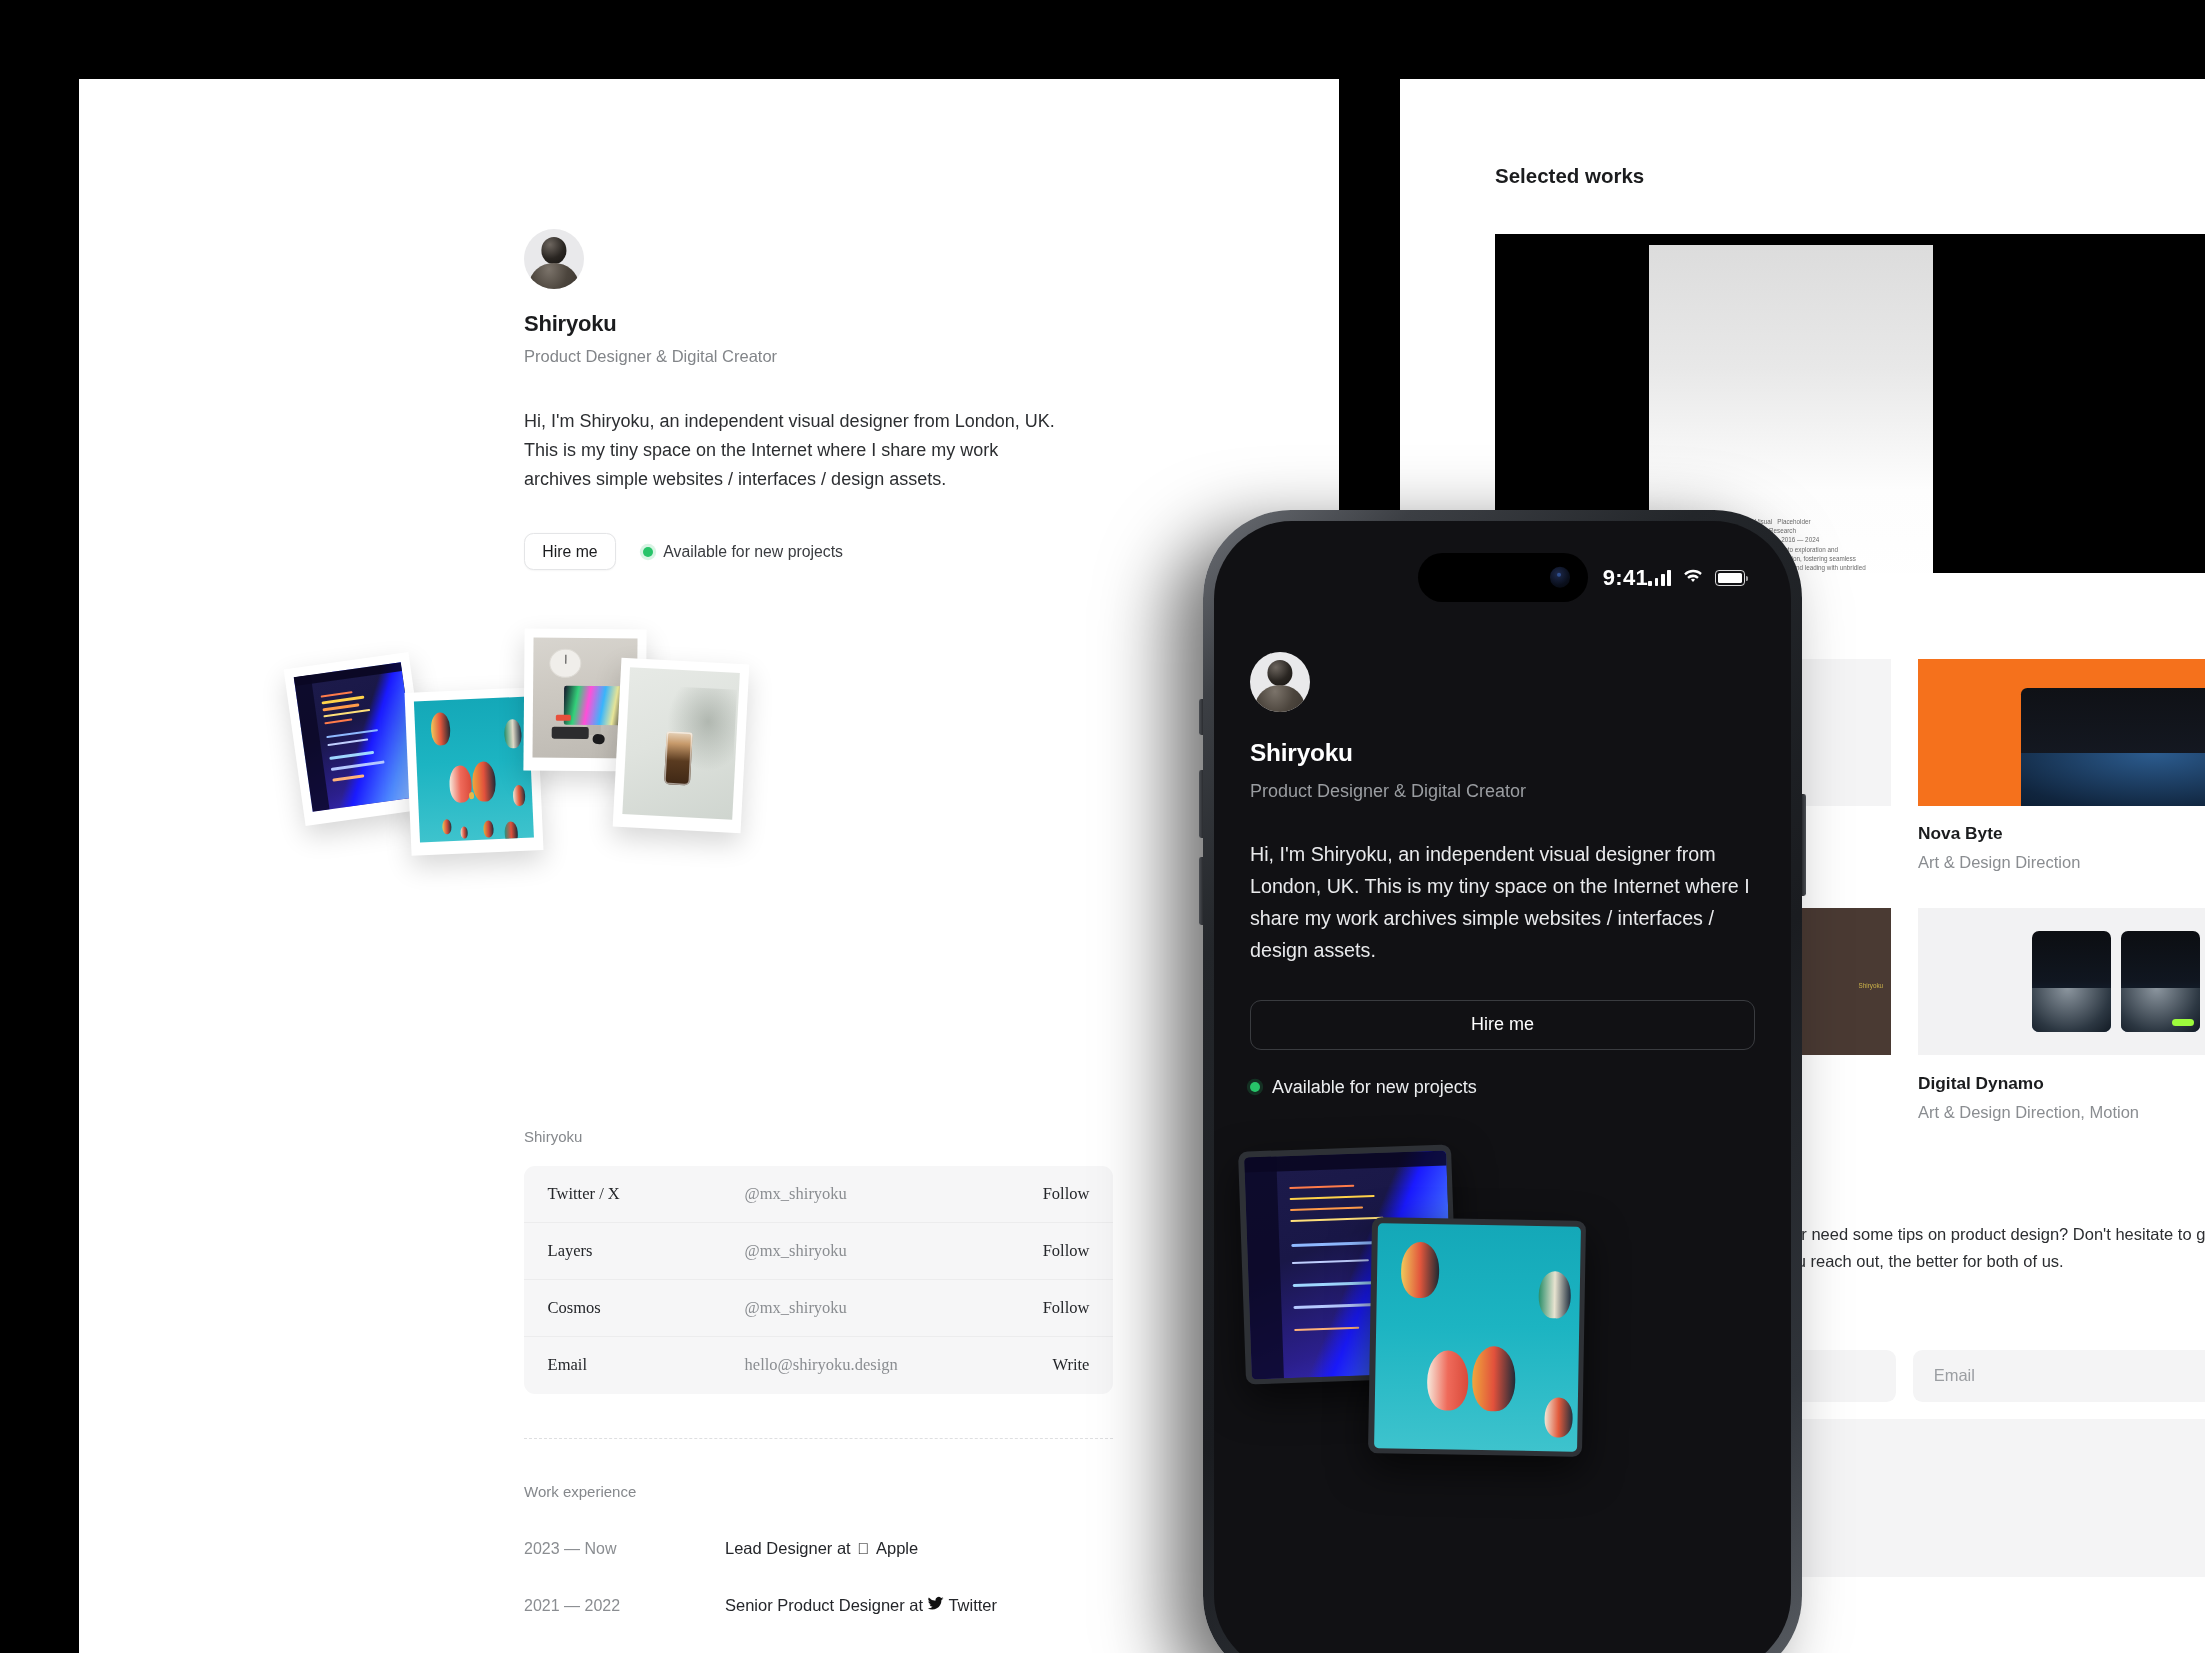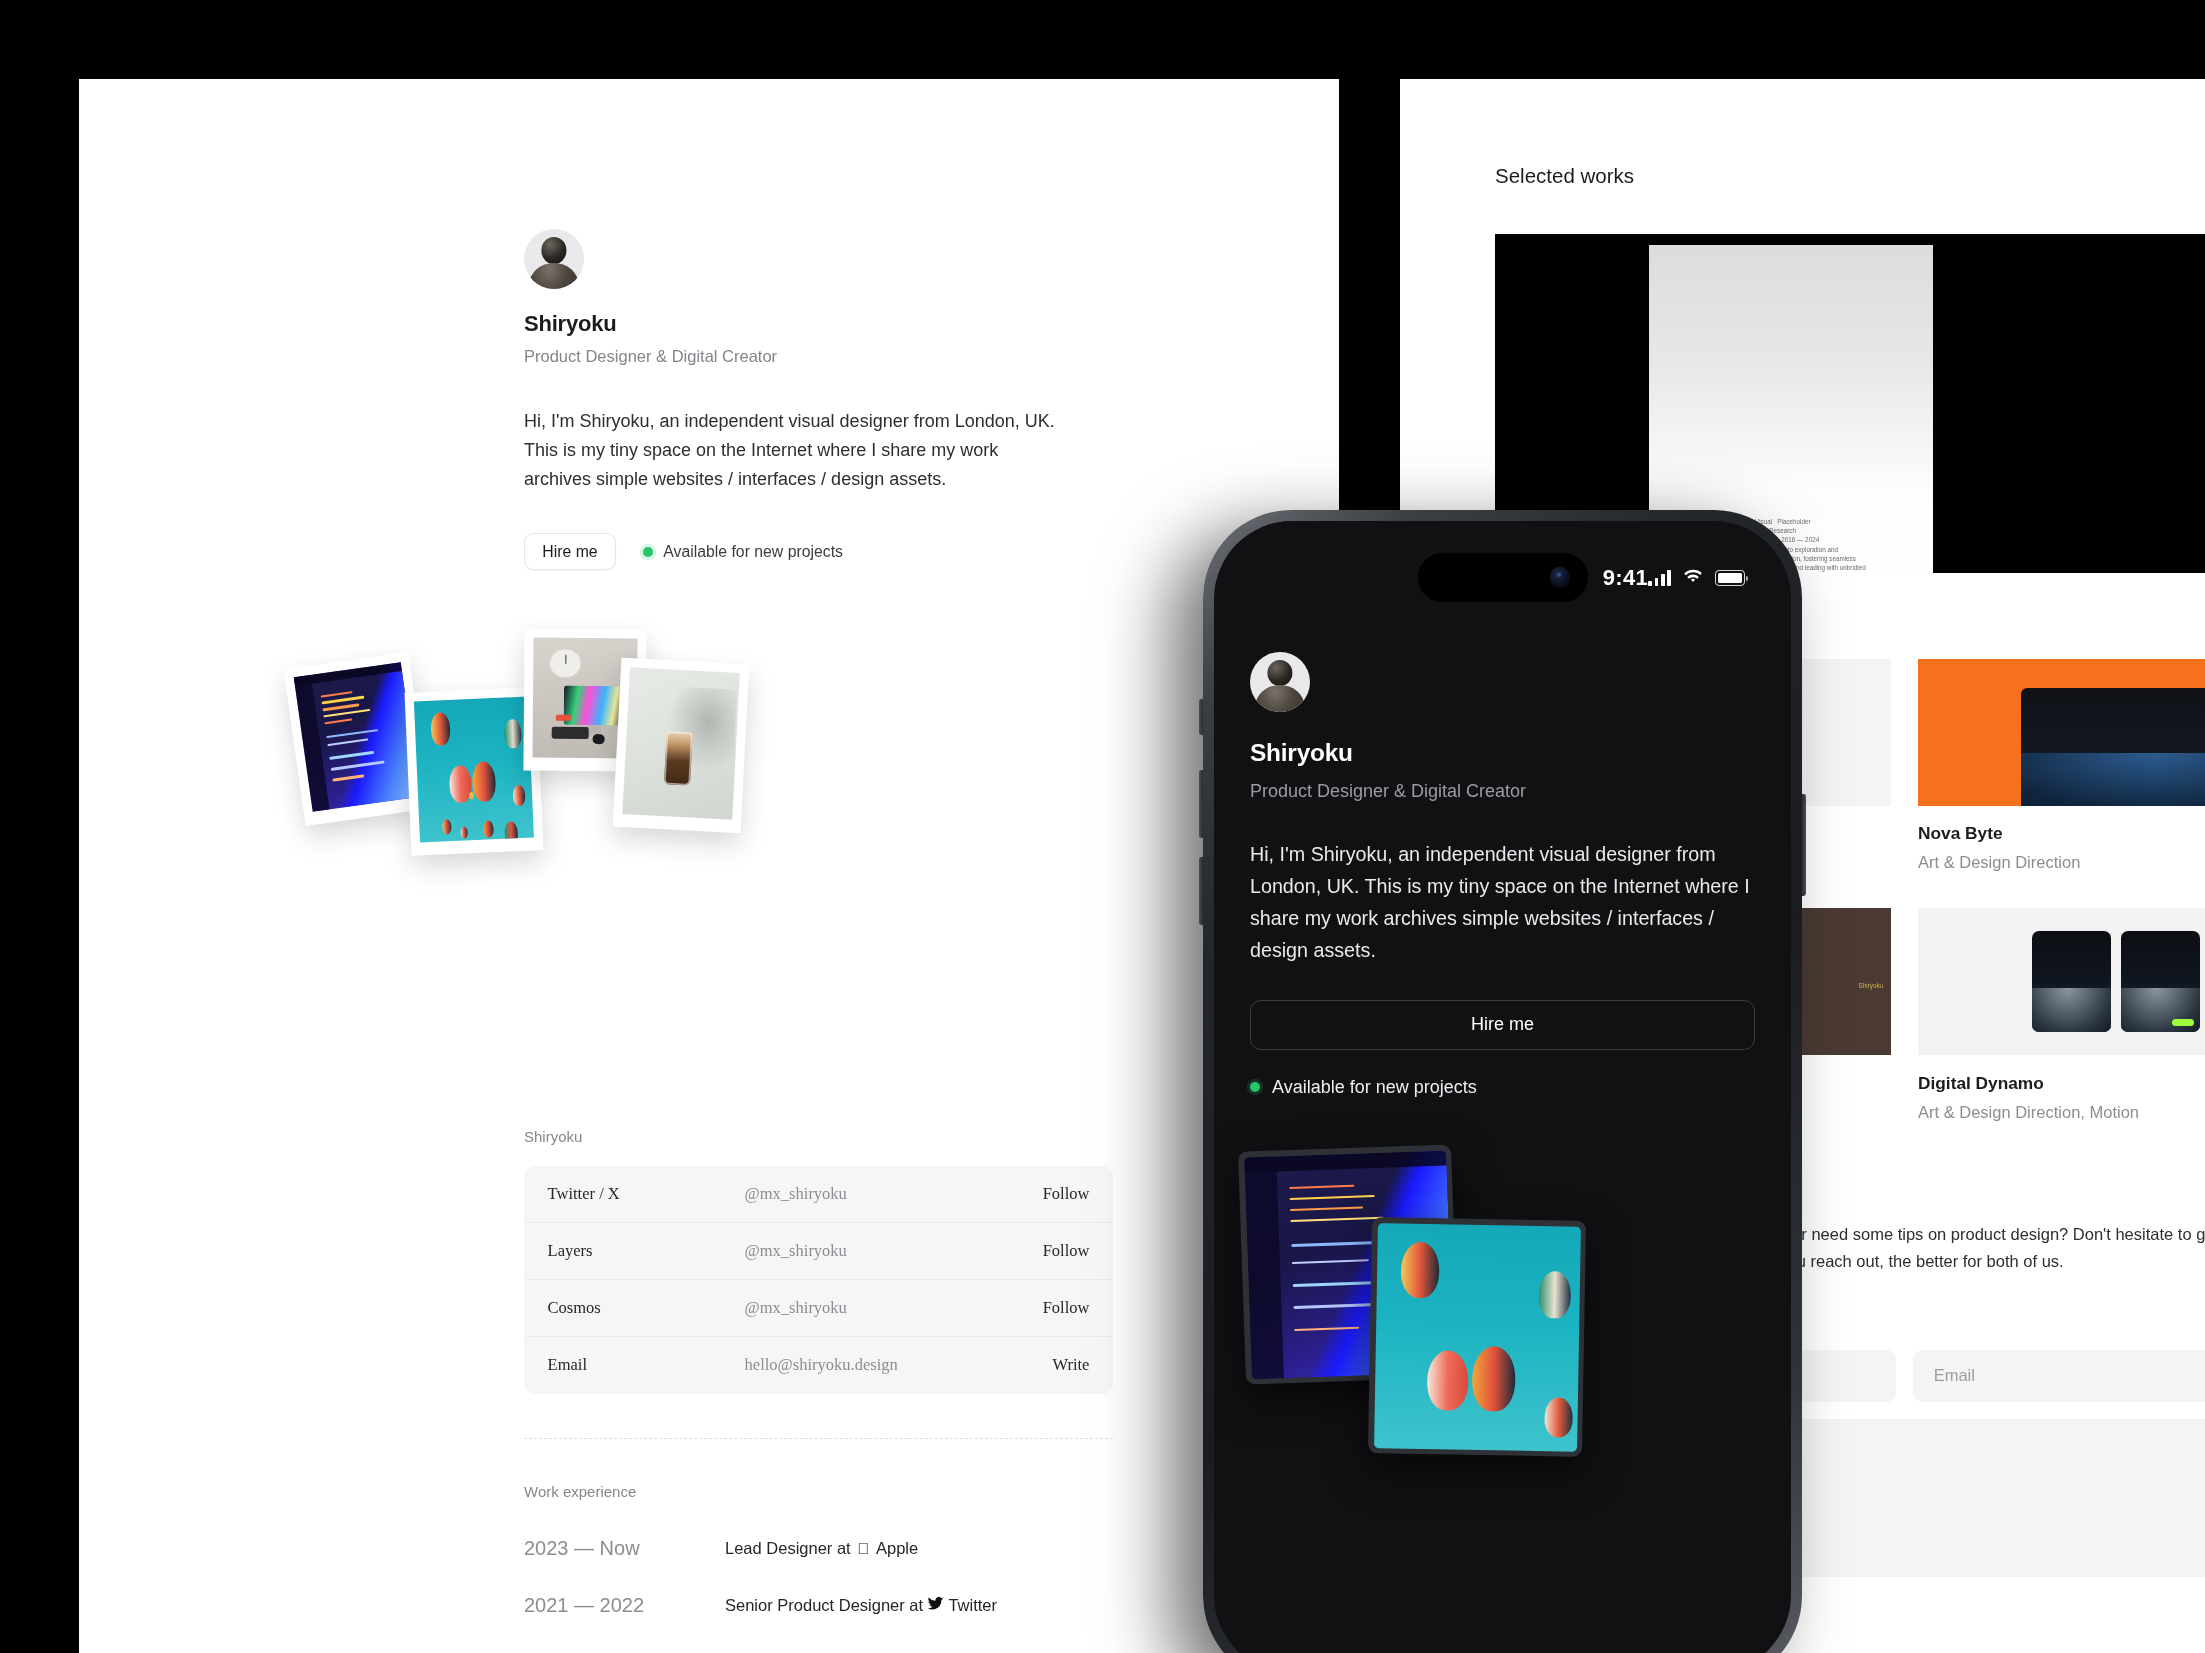--- a/index.html
+++ b/index.html
@@ -115,42 +115,42 @@
   }
   .trow:last-child { border-bottom: none; }
   .tc1 { width: 197px; font-size: 16.5px; color: #24262a; }
   .tc2 { flex: 1; font-size: 16.5px; color: #8a8d91; }
   .tc3 { font-size: 16.5px; color: #24262a; }
 
   .divider { margin-top: 44px; width: 589px; border-top: 0.8px dashed #dedfe1; }
 
   .wtable { margin-top: 20.5px; width: 589px; }
   .wrow { display: flex; align-items: center; height: 57px; }
-  .wyear { width: 201px; font-size: 20px; color: #8a8d91; }
+  .wyear { width: 201px; font-size: 16px; color: #8a8d91; }
   .wrole { font-size: 16.5px; color: #24262a; display: flex; align-items: center; gap: 4px;}
   .brand-ico { display:inline-flex; align-items:center; justify-content:center;
     width: 17.3px; height:17.3px; font-size:15.8px; line-height:1; color:#111; }
   .ig-ico { width: 15.8px; height:15.8px; border:1.9px solid #111; border-radius:4.7px; position:relative;}
   .ig-ico:before{content:'';position:absolute;left:50%;top:50%;transform:translate(-50%,-50%);
     width:6.3px;height:6.3px;border:1.7px solid #111;border-radius:50%;}
   .ig-ico:after{content:'';position:absolute;right:1.6px;top:1.2px;width:2px;height:2px;
     border-radius:50%;background:#111;}
   .tw-ico svg { width: 17.3px; height: 17.3px; fill: #111; }
 
   
   .panel-right {
     position: absolute; left: 1400px; top: 79px;
     width: 866px; height: 1575px;
     background: #ffffff; overflow: hidden;
   }
   .pr-inner { position: absolute; left: 95px; top: 0; width: 914px; }
 
   .works-head { display:flex; align-items:baseline; justify-content:space-between;
      width: 819px; margin-top: 85px; }
-  .works-title { font-size: 20.5px; font-weight: 400; color: #1b1c1e; }
+  .works-title { font-size: 20.5px; font-weight: 700; color: #1b1c1e; }
 
   .hero-card { margin-top: 46px; width: 819px; height: 339px; background: #000;
      position: relative; overflow: hidden; }
   .poster { position: absolute; left: 154px; top: 11px; width: 284px; height: 350px;
      background: linear-gradient(180deg,#dcdcdc 0%, #e8e8e8 35%, #fdfdfd 70%, #ffffff 100%); }
   .poster-word { font-family: "Liberation Serif", serif; font-size: 68px; letter-spacing: -0.8px;
      color: #0b0b0b; margin: 12.6px 0 0 11px; }
   .poster-meta { position:absolute; left: 11px; bottom: 14px; right: 11px;
      display:flex; gap: 22px; font-size: 6.3px; color:#6c6c6c; line-height:1.45;}
   .poster-meta .col { }

